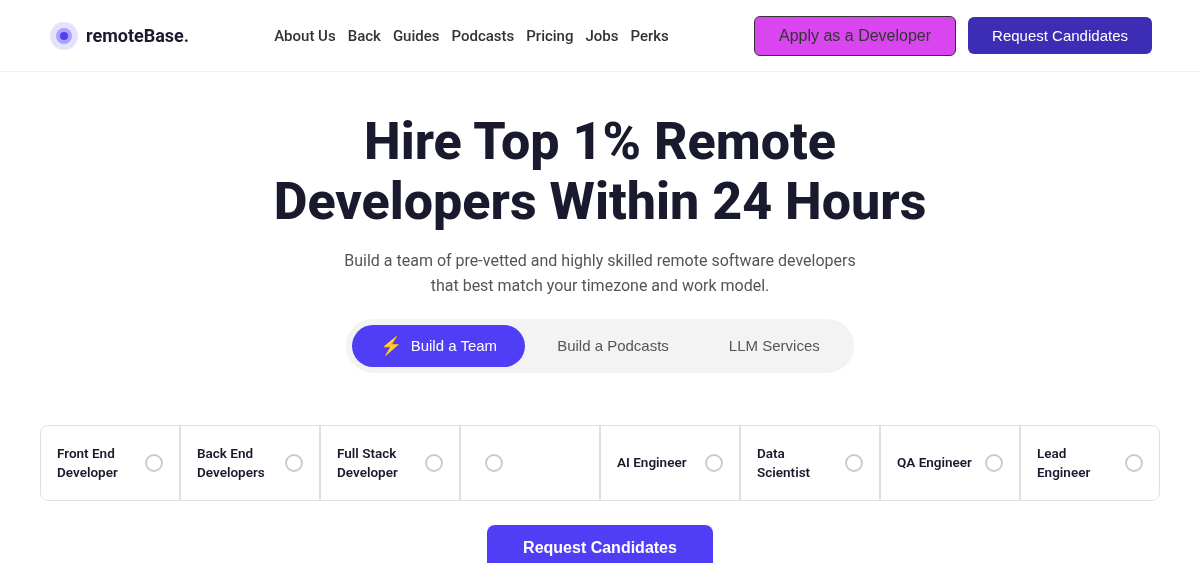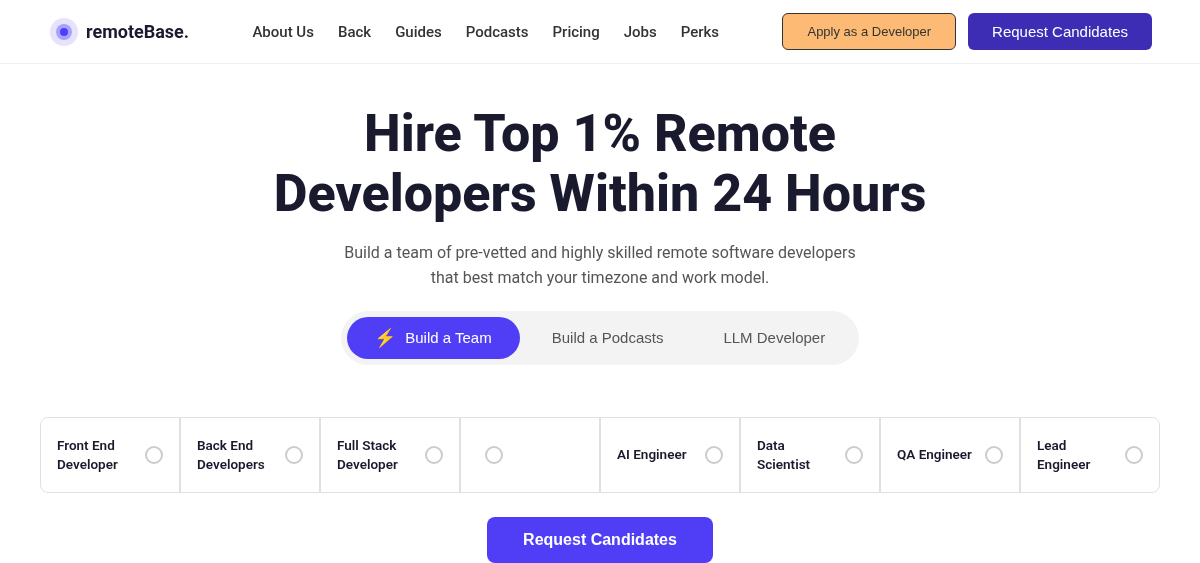--- a/index.html
+++ b/index.html
@@ -11,58 +11,58 @@
       height: 563px;
       overflow: hidden;
     }
 
     
     nav {
       display: flex;
       align-items: center;
       justify-content: space-between;
       padding: 0 48px;
-      height: 64px;
+      height: 72px;
       border-bottom: 1px solid #f0f0f0;
     }
     .logo {
       display: flex;
       align-items: center;
       gap: 6px;
       font-size: 18px;
       font-weight: 700;
       color: #1a1a2e;
     }
     .logo-icon {
       width: 32px;
       height: 32px;
     }
     .nav-links {
       display: flex;
-      gap: 24px;
+      gap: 12px;
       list-style: none;
     }
     .nav-links a {
       text-decoration: none;
       color: #333;
       font-size: 15px;
       font-weight: 500;
     }
     .nav-actions {
       display: flex;
       align-items: center;
       gap: 12px;
     }
     .btn-apply {
       padding: 10px 24px;
       border: 1.5px solid #333;
       border-radius: 6px;
-      background: #fdba74;
+      background: #d946ef;
       color: #333;
-      font-size: 13px;
+      font-size: 16px;
       font-weight: 500;
       cursor: pointer;
     }
     .btn-request {
       padding: 10px 24px;
       border: none;
       border-radius: 6px;
       background: #3d2db5;
       color: #fff;
       font-size: 15px;
@@ -223,21 +223,21 @@
   <div class="tabs-container">
     <div class="tabs">
       <button class="tab active">
         <span class="tab-icon">⚡</span>
         <span>Build a Team</span>
       </button>
       <button class="tab">
         <span>Build a Podcasts</span>
       </button>
       <button class="tab">
-        <span>LLM Developer</span>
+        <span>LLM Services</span>
       </button>
     </div>
   </div>
 </section>
 
 <div class="roles-row" id="roles-row">
 <div class="role-card">
       <span class="role-label">Front End Developer</span>
       <div class="radio-circle"></div>
     </div>

